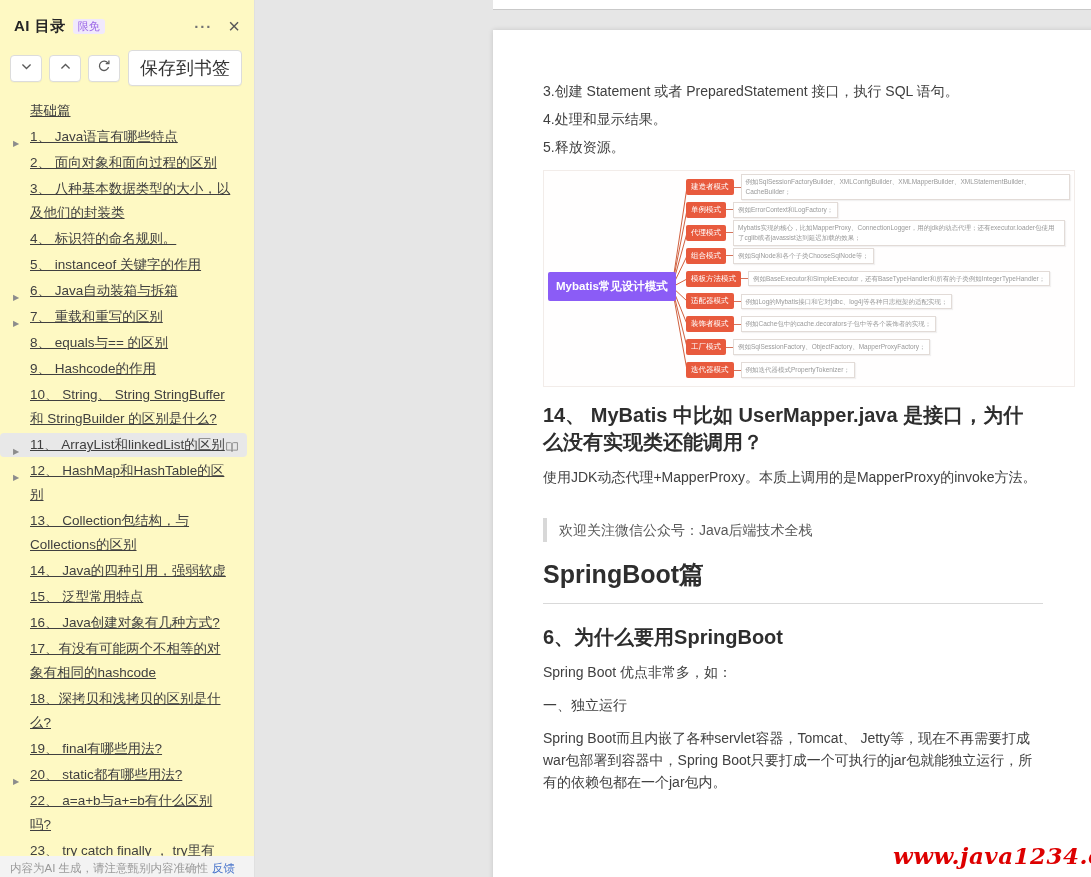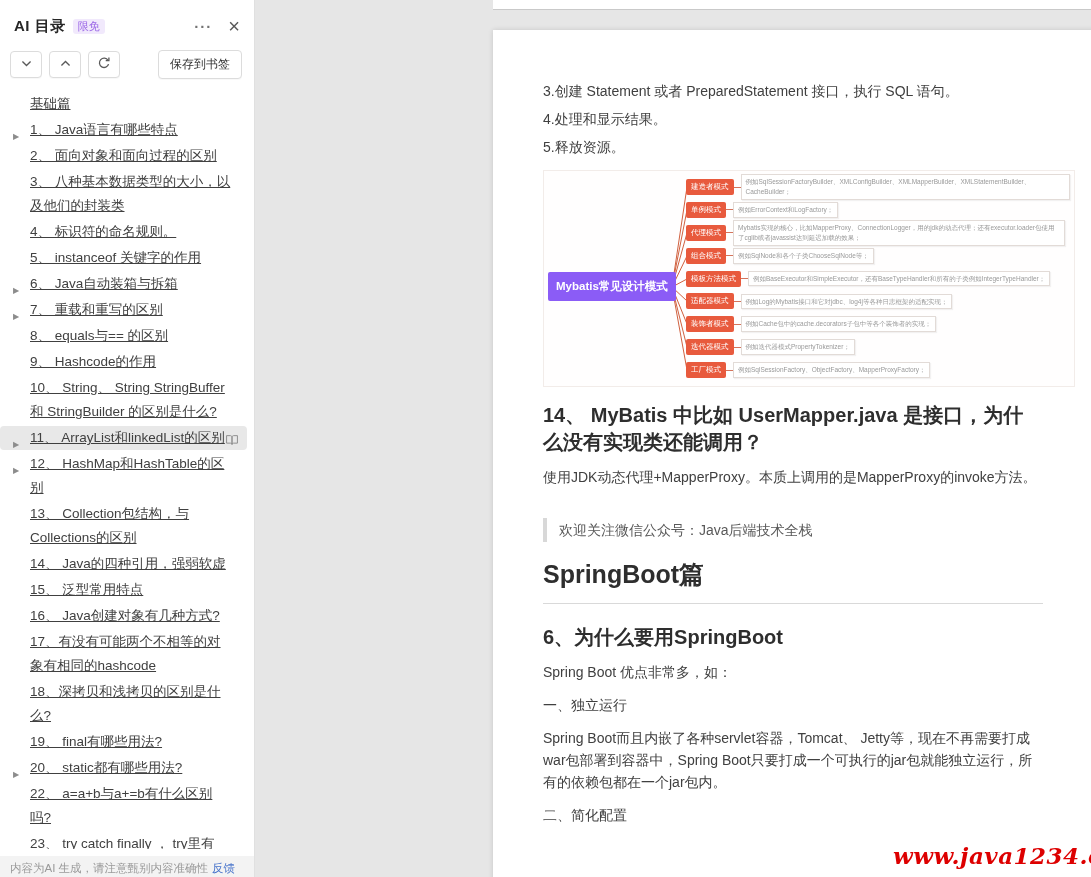--- a/index.html
+++ b/index.html
@@ -1,36 +1,36 @@
 <!DOCTYPE html>
 <html><head>
 <meta charset="utf-8">
 <style>
   * { margin:0; padding:0; box-sizing:border-box; }
   html,body { width:1091px; height:877px; overflow:hidden;
     font-family:"Liberation Sans","DejaVu Sans",sans-serif; background:#e6e6e6; }
 
   
   .sidebar { position:absolute; left:0; top:0; width:255px; height:877px;
-    background:#ffffff; border-right:1px solid #e0e0e0; }
+    background:#fef9c3; border-right:1px solid #e0e0e0; }
   .sb-header { display:flex; align-items:center; padding:16px 14px 0 14px; }
   .sb-title { font-size:15px; font-weight:bold; color:#262626; letter-spacing:.5px; }
   .sb-badge { margin-left:7px; font-size:11px; color:#9b67e6; background:#f1e9fc;
     border-radius:3px; padding:2px 5px; line-height:1; }
   .sb-header .spacer { flex:1; }
   .sb-more { font-size:15px; color:#737373; letter-spacing:1px; font-weight:bold; cursor:pointer; }
   .sb-close { font-size:20px; color:#595959; margin-left:16px; cursor:pointer; line-height:1; }
 
   .sb-toolbar { display:flex; align-items:center; padding:14px 12px 0 10px; }
   .tb-btn { width:32px; height:27px; background:#fff; border:1px solid #dcdcdc;
     border-radius:4px; display:flex; align-items:center; justify-content:center;
     margin-right:7px; cursor:pointer; box-shadow:0 1px 1px rgba(0,0,0,.03); }
   .sb-toolbar .spacer { flex:1; }
   .tb-save { background:#fff; border:1px solid #dcdcdc; border-radius:4px;
-    font-size:12px; color:#333; padding:5px 11px; cursor:pointer;
+    font-size:18px; color:#333; padding:5px 11px; cursor:pointer;
     box-shadow:0 1px 1px rgba(0,0,0,.03); }
 
   .toc { margin-top:13px; height:calc(100% - 120px); overflow:hidden; }
   .toc-item { position:relative; font-size:13.5px; color:#404040; line-height:24px;
     padding:0 14px 0 30px; margin:0 7px 2px 0; border-radius:4px; cursor:pointer;text-decoration:underline; }
   .toc-item .toc-arrow { visibility:hidden; position:absolute; left:13px; top:7px;
     font-size:8px; color:#8c8c8c; }
   .toc-item.has-arrow .toc-arrow { visibility:visible; }
   .toc-item.active { background:#e8e8e8; }
   .toc-item .book-ico { display:none; position:absolute; right:8px; top:5px; }
@@ -329,49 +329,48 @@
               <span class="mm-desc">例如Log的Mybatis接口和它对jdbc、log4j等各种日志框架的适配实现；</span>
             </div>
 
             <div class="mm-row">
               <span class="mm-label">装饰者模式</span>
               <span class="mm-tick"></span>
               <span class="mm-desc">例如Cache包中的cache.decorators子包中等各个装饰者的实现；</span>
             </div>
 
             <div class="mm-row">
+              <span class="mm-label">工厂模式</span>
+              <span class="mm-tick"></span>
+              <span class="mm-desc">例如SqlSessionFactory、ObjectFactory、MapperProxyFactory；</span>
+            </div>
+
+            <div class="mm-row">
               <span class="mm-label">迭代器模式</span>
               <span class="mm-tick"></span>
               <span class="mm-desc">例如迭代器模式PropertyTokenizer；</span>
-            </div>
-
-            <div class="mm-row">
-              <span class="mm-label">工厂模式</span>
-              <span class="mm-tick"></span>
-              <span class="mm-desc">例如SqlSessionFactory、ObjectFactory、MapperProxyFactory；</span>
             </div>
           </div>
       </div>
 
       <h2 class="h-q">14、 MyBatis 中比如 UserMapper.java 是接口，为什么没有实现类还能调用？</h2>
       <p class="p-body p-after-h">使用JDK动态代理+MapperProxy。本质上调用的是MapperProxy的invoke方法。</p>
 
       <div class="quote">欢迎关注微信公众号：Java后端技术全栈</div>
 
       <h1 class="h-part">SpringBoot篇</h1>
       <h2 class="h-q">6、为什么要用SpringBoot</h2>
 
       <div>
 
           <p class="sb-para">Spring Boot 优点非常多，如：</p>
 
           <p class="sb-para">一、独立运行</p>
 
           <p class="sb-para">Spring Boot而且内嵌了各种servlet容器，Tomcat、 Jetty等，现在不再需要打成war包部署到容器中，Spring Boot只要打成一个可执行的jar包就能独立运行，所有的依赖包都在一个jar包内。</p>
 
-          <p class="sb-para">二、简化配置</p>
 
         </div>
     </div>
 
     <div class="watermark">www.java1234.com</div>
   </div>
 </div>
 
 </body></html>

